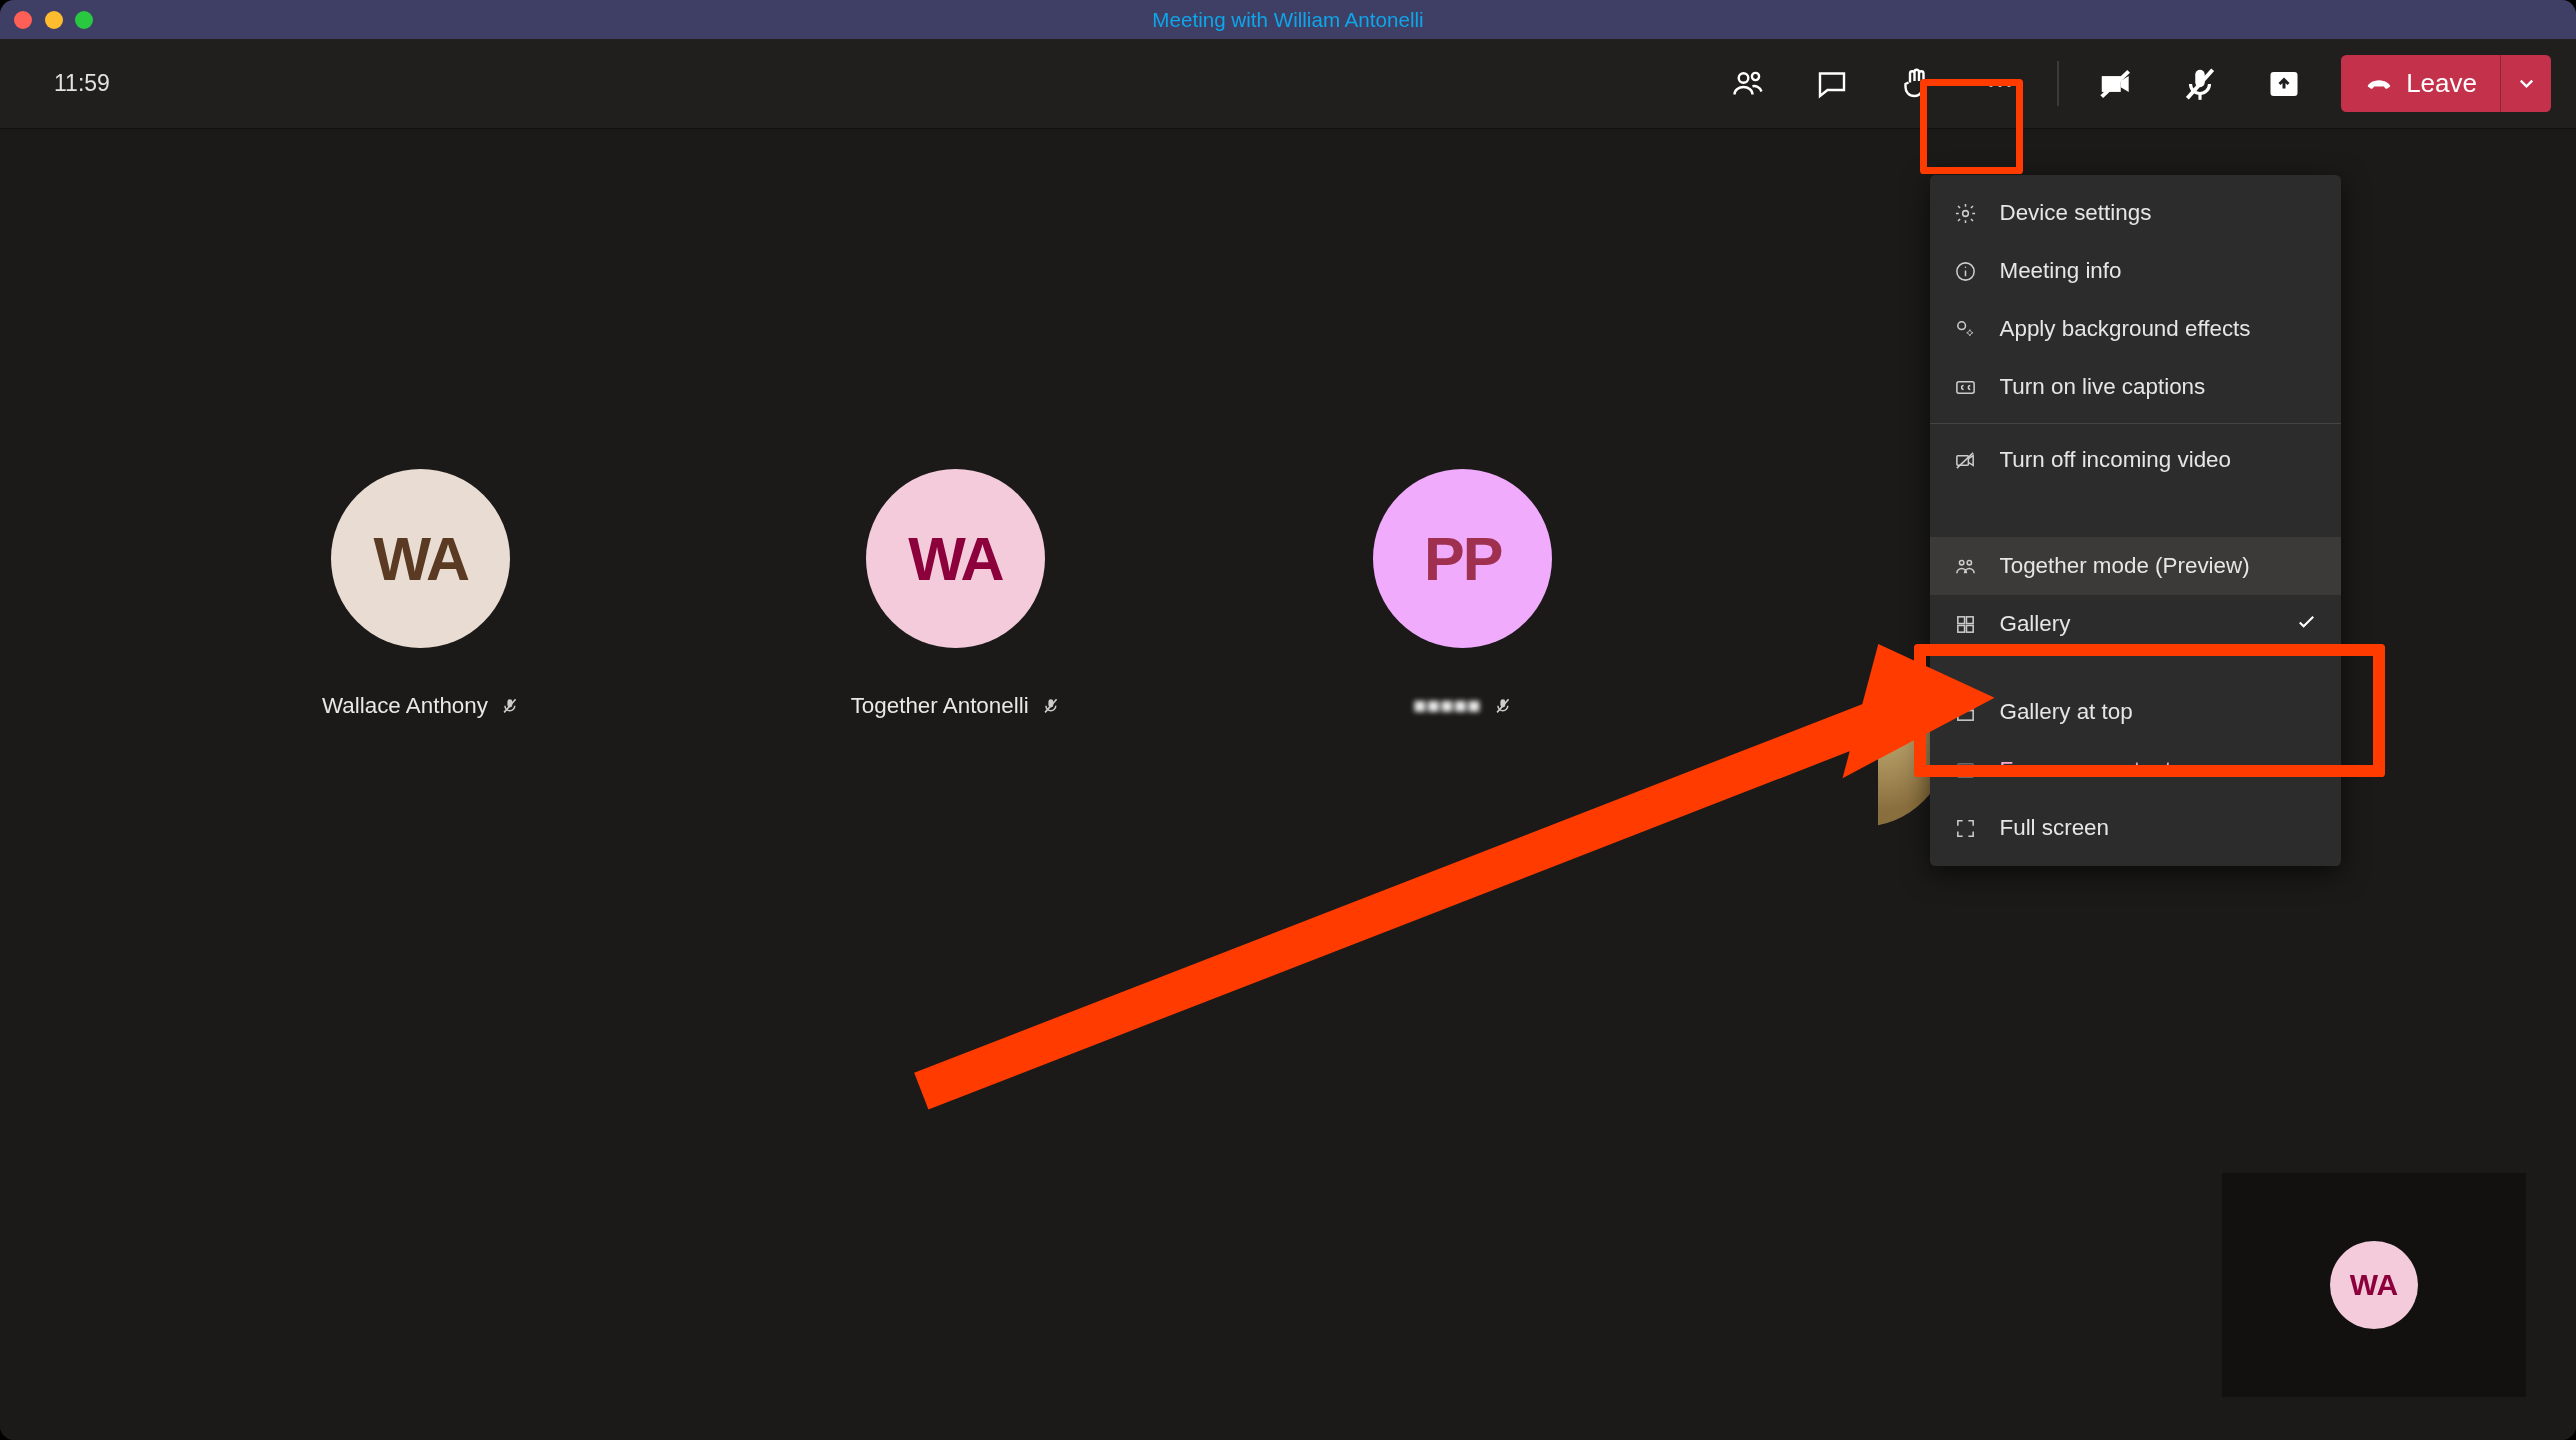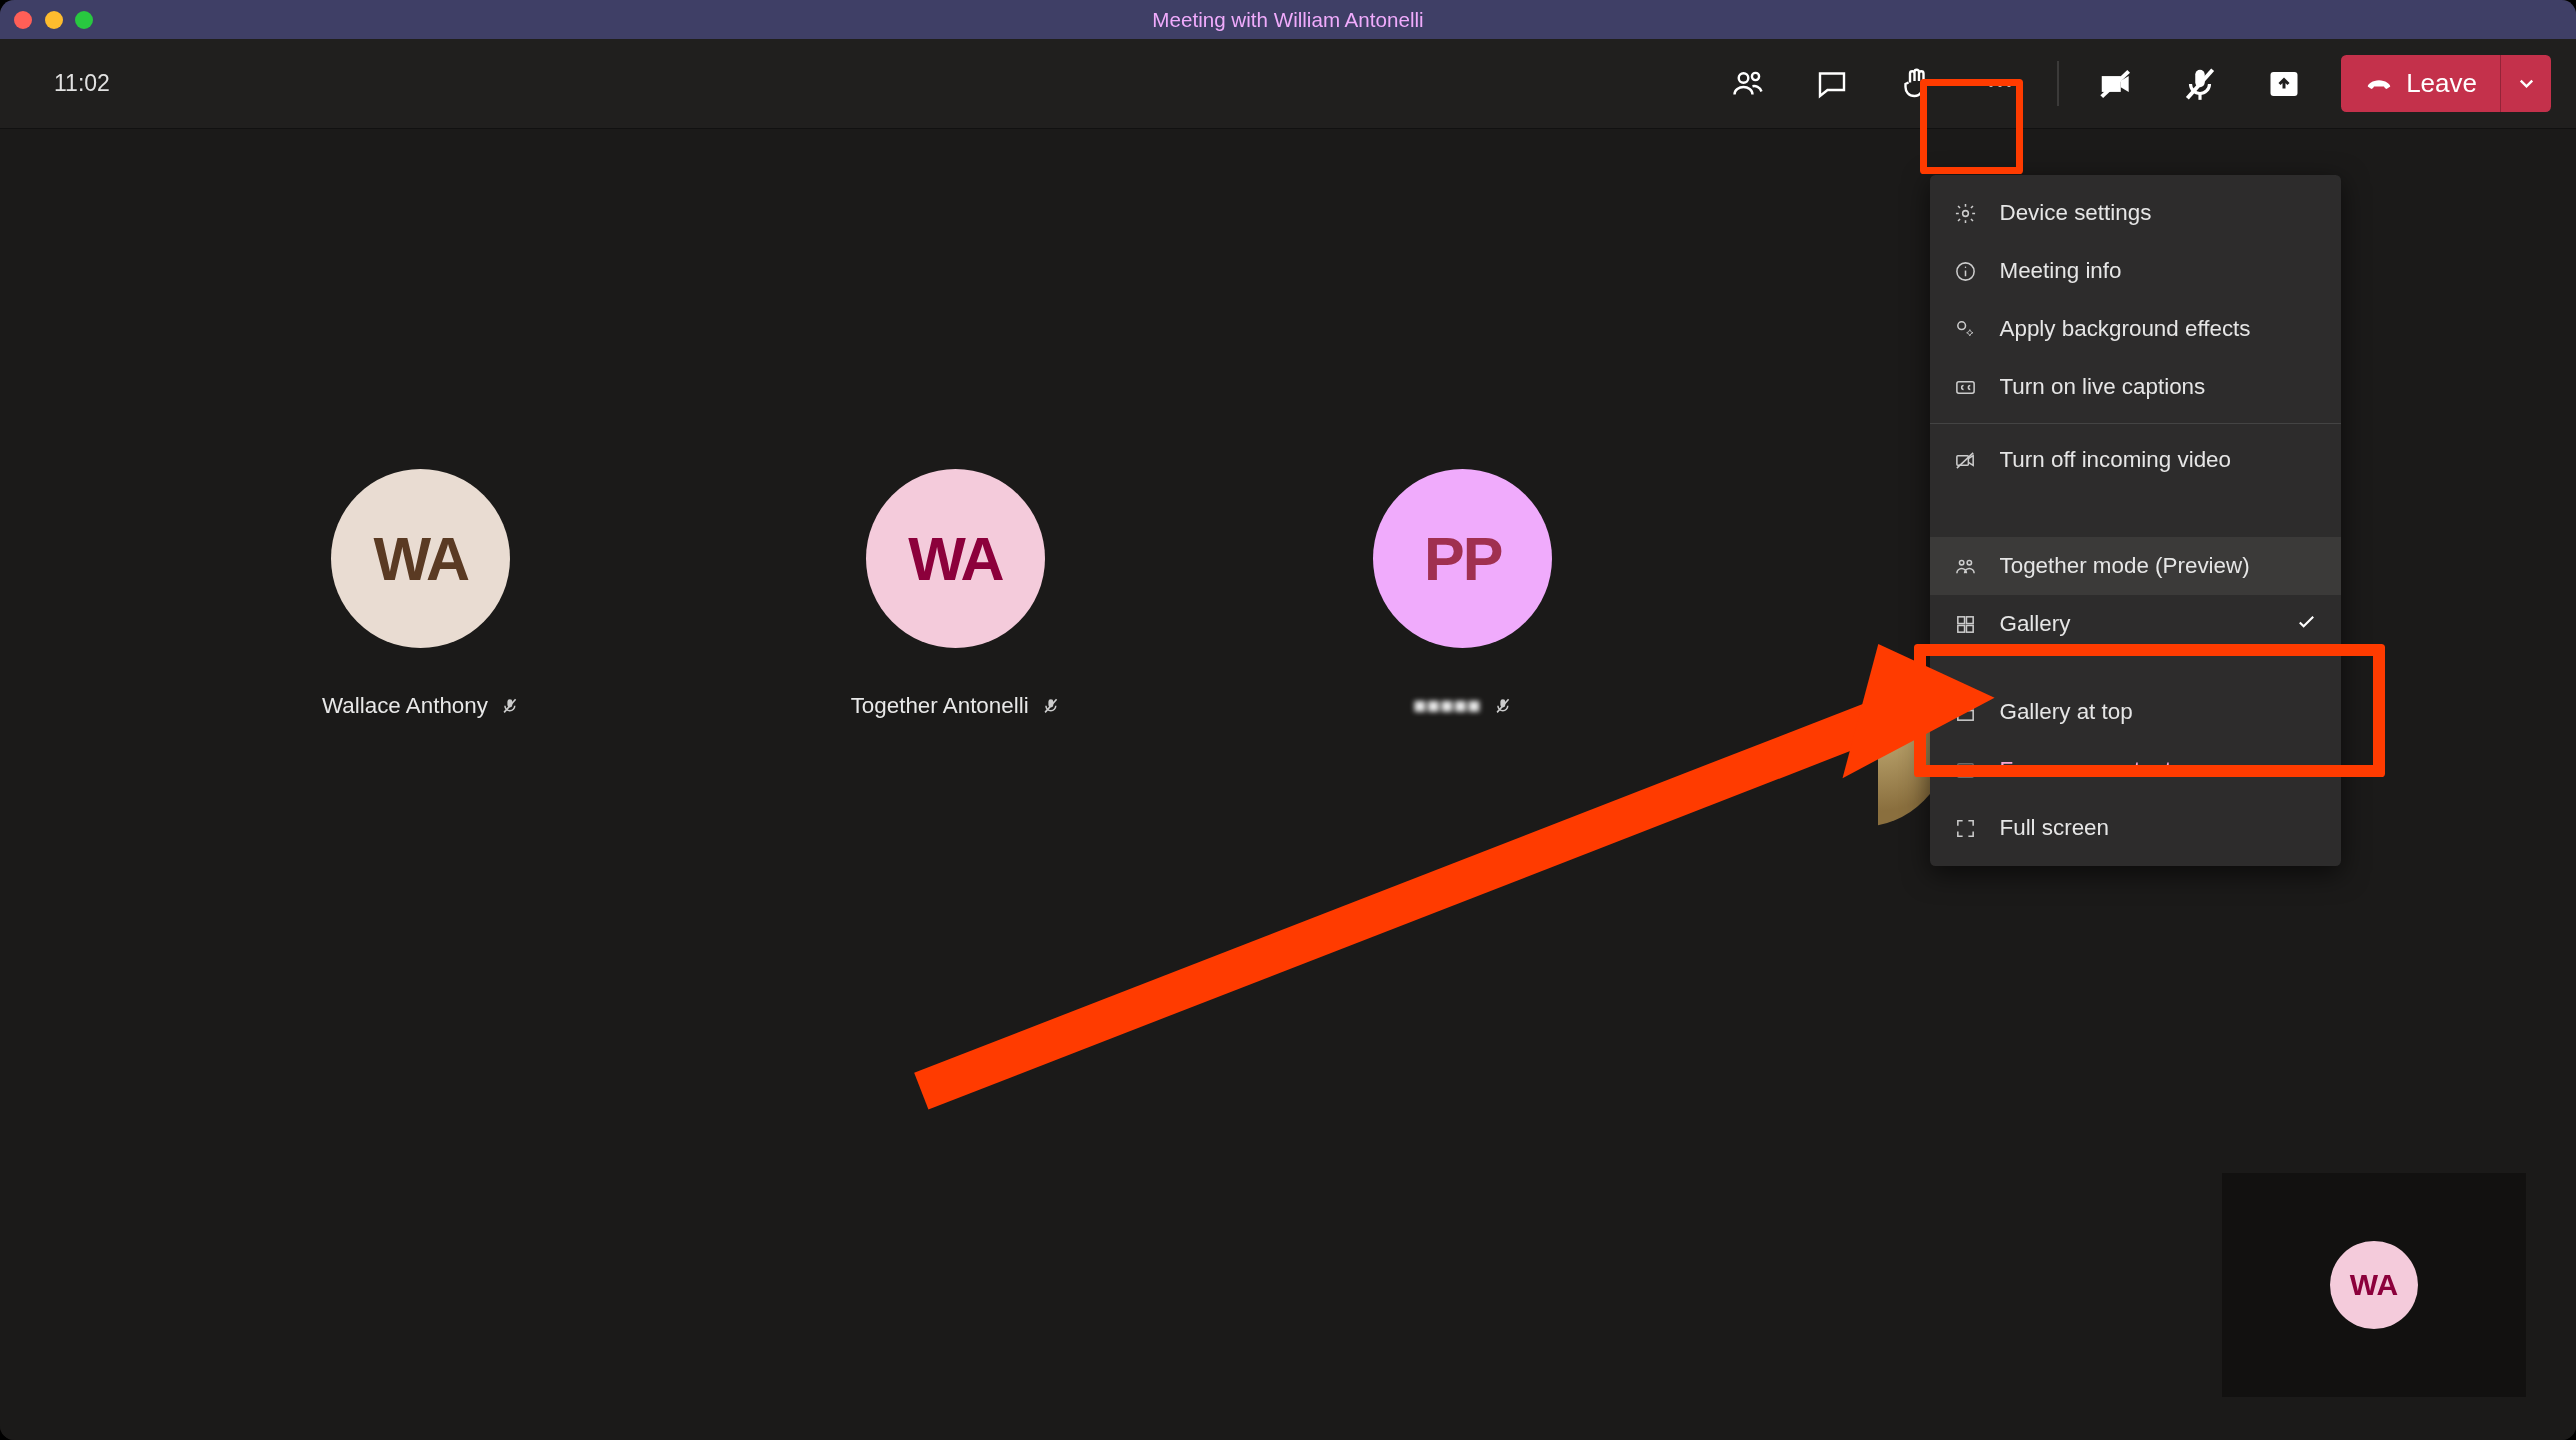--- a/index.html
+++ b/index.html
@@ -4,21 +4,21 @@
 <style>
   html,body{margin:0;padding:0;width:2576px;height:1440px;background:#000;font-family:"Segoe UI",-apple-system,BlinkMacSystemFont,sans-serif;overflow:hidden;font-size:21.5px;color:#fff;}
   .window{width:2576px;height:1440px;background:#1b1a19;position:relative;border-radius:14.3px;overflow:hidden;}
   
   .titlebar{height:39px;background:#3f3f66;display:flex;align-items:center;padding:0 14.3px;position:relative;}
   .traffic{display:flex;gap:12.5px;align-items:center;}
   .tl{width:18px;height:18px;border-radius:50%;}
   .tl.close{background:#ff5f57;}
   .tl.min{background:#febc2e;}
   .tl.max{background:#28c840;}
-  .titlebar .title{position:absolute;left:0;right:0;text-align:center;font-size:20.6px;color:#f0abfc;pointer-events:none;}
+  .titlebar .title{position:absolute;left:0;right:0;text-align:center;font-size:20.6px;color:#0ea5e9;pointer-events:none;}
   
   .meetbar{height:89px;background:#201f1e;display:flex;align-items:center;justify-content:flex-end;padding:0 25px;gap:30px;position:relative;border-bottom:0.9px solid #111;}
   .meetbar .timer{position:absolute;left:54px;font-size:23px;color:#e1e1e1;}
   .iconbtn{display:flex;align-items:center;justify-content:center;width:54px;height:52px;border-radius:5.4px;cursor:pointer;}
   .iconbtn svg{stroke:#fff;fill:none;stroke-width:1.6;}
   .vdivider{width:1.8px;height:45px;background:#3b3a39;}
   .highlight-box{position:absolute;border:7.2px solid #ff3b00;border-radius:3.6px;pointer-events:none;z-index:50;}
   .leave-wrap{display:flex;height:57px;}
   .leave-main{background:#c4314b;display:flex;align-items:center;gap:12.5px;padding:0 23px;border-top-left-radius:5.4px;border-bottom-left-radius:5.4px;font-size:26px;cursor:pointer;}
   .leave-drop{background:#c4314b;width:50px;display:flex;align-items:center;justify-content:center;border-left:0.9px solid rgba(0,0,0,.25);border-top-right-radius:5.4px;border-bottom-right-radius:5.4px;cursor:pointer;}
@@ -57,21 +57,21 @@
   <div class="titlebar">
     <div class="traffic">
       <div class="tl close"></div>
       <div class="tl min"></div>
       <div class="tl max"></div>
     </div>
     <div class="title">Meeting with William Antonelli</div>
   </div>
 
   <div class="meetbar">
-    <div class="timer">11:02</div>
+    <div class="timer">11:59</div>
 
     <div class="iconbtn">
       <svg width="36" height="36" viewBox="0 0 24 24">
           <circle cx="9" cy="8" r="3.2"></circle>
           <path d="M3 19c0-3 3-5 6-5s6 2 6 5"></path>
           <circle cx="17" cy="7" r="2.4"></circle>
           <path d="M15 13.5c2-.5 5 .5 6 3.5"></path>
         </svg>
     </div>
     <div class="iconbtn">

